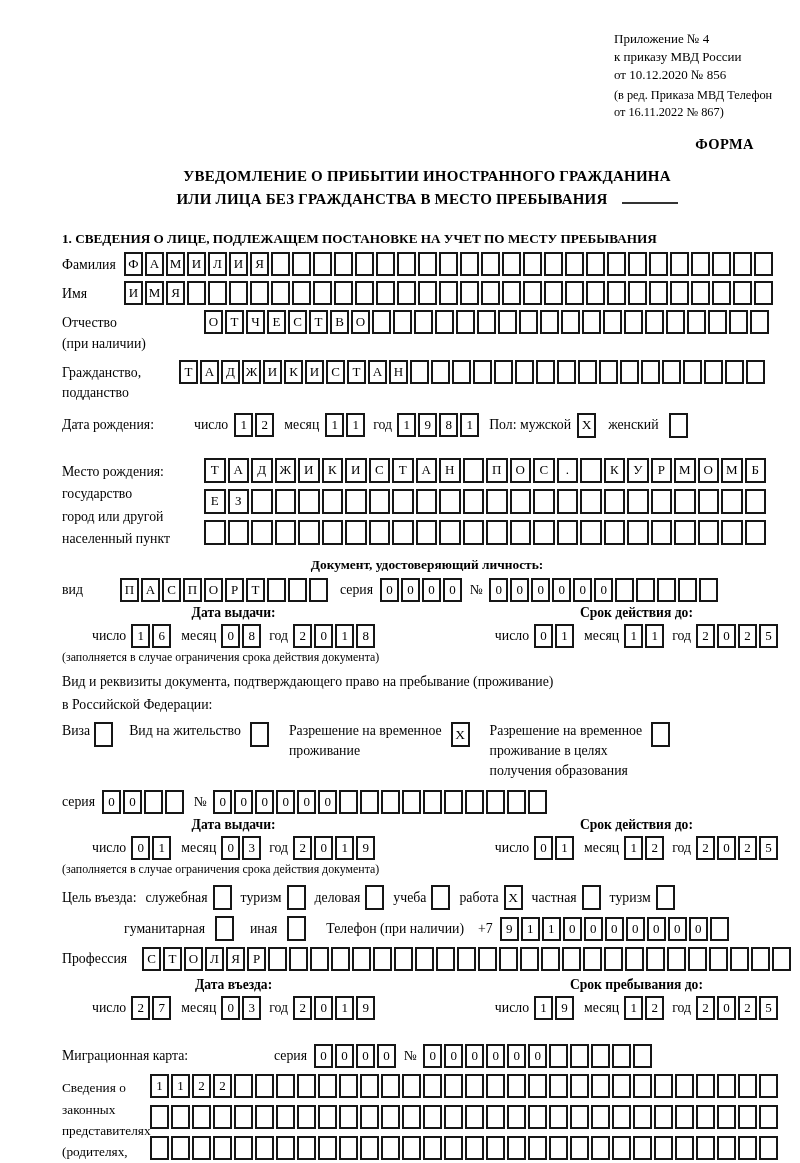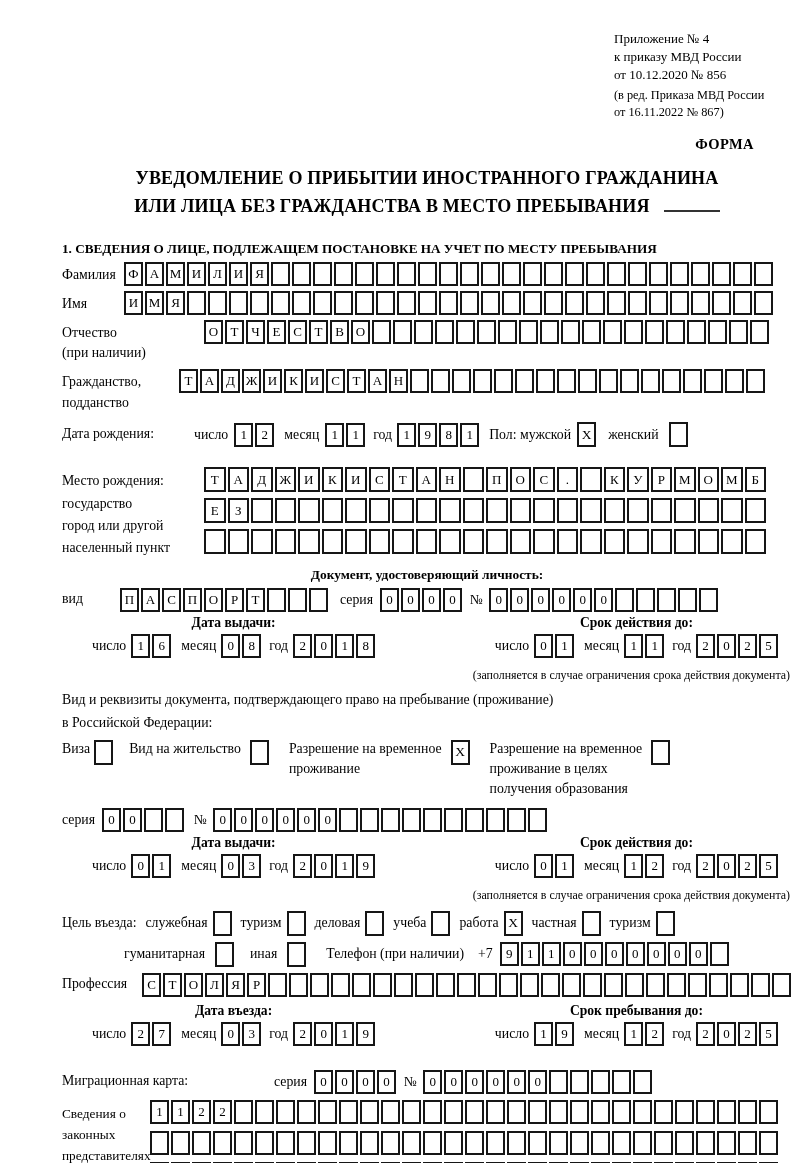--- a/index.html
+++ b/index.html
@@ -3,21 +3,21 @@
 <meta charset="utf-8">
 <style>
   html,body{margin:0;padding:0;background:#fff;}
   .page{position:relative;width:800px;height:1163px;background:#ffffff;color:#000;
         font-family:"Liberation Serif", serif;box-sizing:border-box;
         padding:30px 8px 0 62px;overflow:hidden;}
   
   .apx{margin-left:552px;width:180px;font-size:13px;line-height:1.38;}
   .apx-amend{font-size:12.3px;margin-top:3px;line-height:1.42;}
   .forma{text-align:right;padding-right:38px;font-weight:bold;font-size:14.5px;margin-top:14px;letter-spacing:.4px;}
-  .title{text-align:center;font-weight:bold;font-size:18px;margin-top:12px;line-height:1.55;letter-spacing:.2px;}
+  .title{text-align:center;font-weight:bold;font-size:15px;margin-top:12px;line-height:1.55;letter-spacing:.2px;}
   .blank-underline{display:inline-block;width:56px;height:12px;border-bottom:2.5px solid #333;margin-left:14px;}
   .sec-heading{font-weight:bold;font-size:13.2px;margin-top:20px;}
   
   .frow{display:flex;align-items:flex-start;margin-top:5px;}
   .frow.center{align-items:center;}
   .flabel{font-size:13.8px;line-height:1.5;flex:none;padding-top:3px;}
   .cells{display:flex;gap:2px;flex:none;}
   .cell{flex:none;box-sizing:border-box;width:19px;height:24px;border:2px solid #161616;
         display:flex;align-items:center;justify-content:center;font-size:13px;background:#fff;}
   .cell.wide{width:21.5px;height:25px;}
@@ -26,40 +26,40 @@
   .colcells{display:flex;flex-direction:column;gap:6px;}
   
   .w62{width:62px;} .w117{width:117px;} .w142{width:142px;} .w88{width:88px;} .ml6{margin-left:6px;} .ml8{margin-left:8px;} .ml10{margin-left:10px;} .ml16{margin-left:16px;} .ml20{margin-left:20px;}
   .doc-heading{text-align:center;font-weight:bold;font-size:13.4px;margin-top:7px;}
   .dates{display:flex;margin-top:3px;align-items:flex-start;}
   .dg{display:flex;flex-direction:column;}
   .dg-right{margin-left:auto;margin-right:14px;font-family:Liberation Serif, serif;}
   .dhead{text-align:center;font-weight:bold;font-size:13.6px;margin-bottom:3px;}
   .dline{display:flex;align-items:center;font-size:13.8px;}
   .dline .dlbl{margin-right:5px;}
-  .note{font-size:11.9px;text-align:right;margin-top:10px;padding-right:2px;}
+  .note{font-size:11.9px;margin-top:2px;padding-right:2px;}
   .plain{font-size:13.8px;margin-top:7px;line-height:1.45;}
   .opt{display:flex;align-items:flex-start;font-size:13.8px;}
   .opt .olbl{line-height:1.45;}
   .opt .c{margin-left:9px;margin-top:1px;}
   .opt .tc{text-align:left;}
   .purp{display:flex;align-items:center;font-size:13.8px;margin-top:8px;flex-wrap:nowrap;}
   .purp .plbl{margin-left:9px;margin-right:5px;white-space:nowrap;}
 </style>
 </head>
 <body>
 
 <div class="page">
 
   <div class="apx">
     <div>Приложение № 4</div>
     <div>к приказу МВД России</div>
     <div>от 10.12.2020 № 856</div>
     <div class="apx-amend">
-      <div>(в ред. Приказа МВД России</div>
+      <div>(в ред. Приказа МВД Телефон</div>
       <div>от 16.11.2022 № 867)</div>
     </div>
   </div>
 
   <div class="forma">ФОРМА</div>
 
   <div class="title">
     <div>УВЕДОМЛЕНИЕ О ПРИБЫТИИ ИНОСТРАННОГО ГРАЖДАНИНА</div>
     <div><span>ИЛИ ЛИЦА БЕЗ ГРАЖДАНСТВА В МЕСТО ПРЕБЫВАНИЯ</span><span class="blank-underline"></span></div>
   </div>

